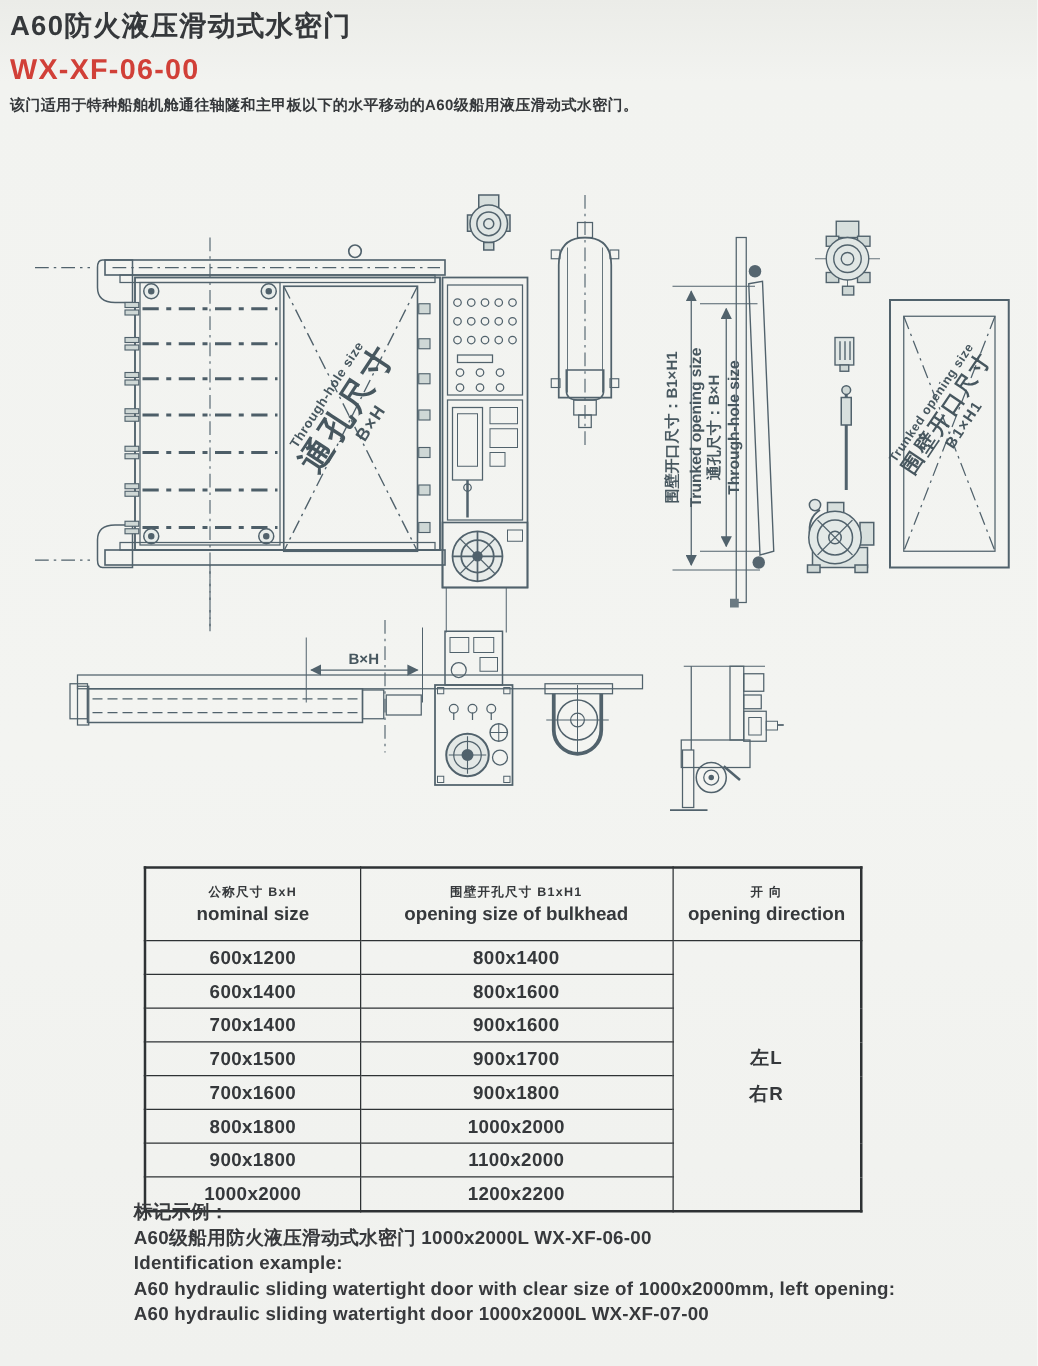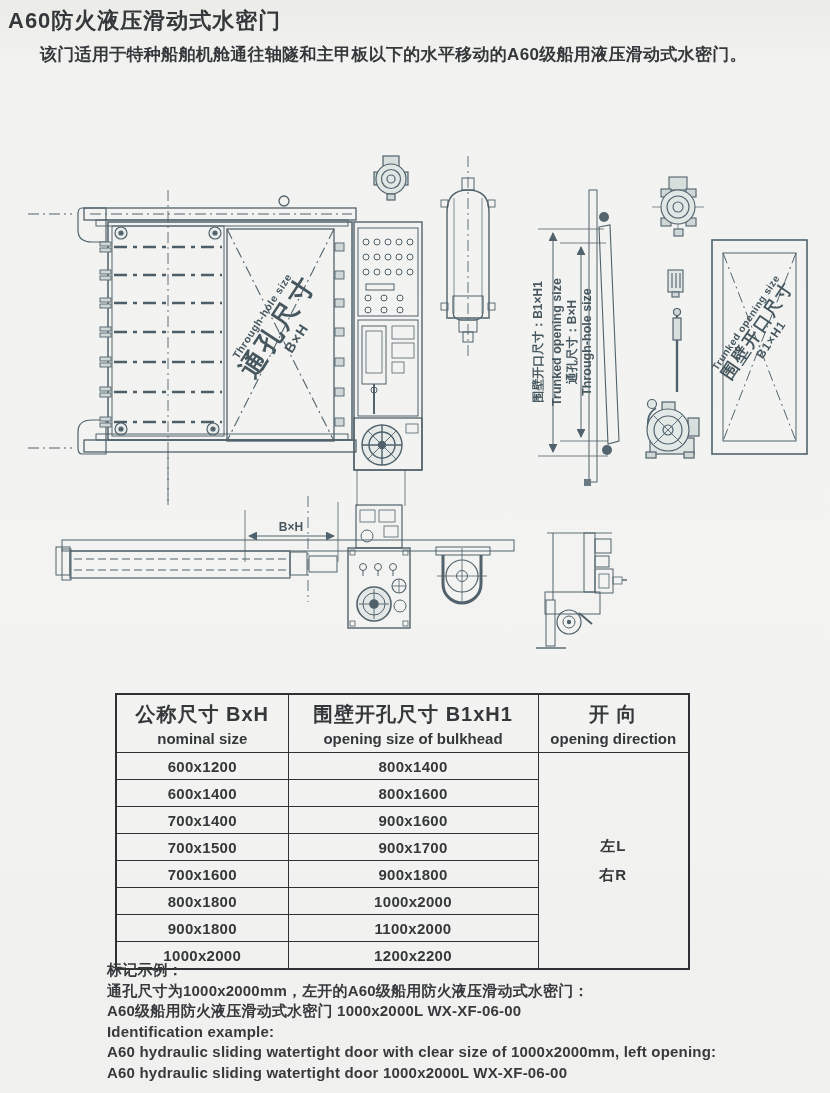--- a/index.html
+++ b/index.html
@@ -9,21 +9,21 @@
     font-family:"Liberation Sans","DejaVu Sans",sans-serif;
     color:#3a3d40;
   }
   .page{position:absolute;inset:0;}
   
   .hdr{position:absolute;left:8px;top:6px;width:815px;}
   .title-row{display:flex;align-items:flex-start;gap:24px;white-space:nowrap;}
   .title-zh{font-size:22px;font-weight:700;letter-spacing:1px;color:#35383b;margin:0;}
   .title-en{font-size:22px;font-weight:700;letter-spacing:.5px;color:#35383b;margin:0;}
   .model{margin-top:6px;font-size:23px;font-weight:600;letter-spacing:1px;color:#d14038;}
-  .desc{margin-top:7px;font-size:17px;font-weight:700;letter-spacing:.3px;color:#35383b;margin-left:32px;}
+  .desc{margin-top:7px;font-size:12px;font-weight:700;letter-spacing:.3px;color:#35383b;}
   
   .lbl{position:absolute;color:#47575f;text-align:center;pointer-events:none;}
   .rot{transform-origin:center center;}
   .lbl .l-en{font-size:10.5px;font-weight:600;letter-spacing:.5px;}
   .lbl .l-zh-big{font-size:26px;font-weight:700;letter-spacing:3px;line-height:1.05;}
   .lbl .l-dim{font-size:14px;font-weight:600;letter-spacing:1px;}
   .vlbl{position:absolute;white-space:nowrap;color:#47575f;font-weight:700;
         transform:translate(-50%,-50%) rotate(-90deg);}
   .plbl{position:absolute;white-space:nowrap;color:#47575f;font-weight:700;
         transform:translate(-50%,-50%);}
@@ -32,41 +32,42 @@
     position:absolute;left:115px;top:693px;width:573px;height:265px;
     border-collapse:collapse;table-layout:fixed;
   }
   .spec-table th,.spec-table td{
     border:1px solid #2e3234;text-align:center;vertical-align:middle;
     color:#35383b;padding:0;
   }
   .spec-table{border:2px solid #2e3234;}
   .spec-table th{height:57px;}
   .spec-table td{height:26px;font-size:15px;font-weight:600;letter-spacing:.3px;}
-  .th-zh{font-size:20px;font-weight:700;letter-spacing:1px;}
+  .th-zh{font-size:10px;font-weight:700;letter-spacing:1px;}
   .th-en{font-size:15px;font-weight:600;margin-top:2px;}
   .dir-cell div{font-size:15px;font-weight:700;letter-spacing:1px;}
   .dir-cell div + div{margin-top:10px;}
   
   .notes{position:absolute;left:107px;top:960px;width:700px;}
   .notes div{font-size:15px;font-weight:700;letter-spacing:.2px;line-height:20.5px;color:#37393c;}
   
   .draw{position:absolute;inset:0;}
   .ln{stroke:#51626c;fill:none;}
   .cdash{stroke-dasharray:11 4 2 4;}
 </style>
 </head>
 <body>
 
 <div class="page">
 
   <div class="hdr">
     <div class="title-row">
       <h1 class="title-zh">A60防火液压滑动式水密门</h1>
     </div>
+    <div class="model">WX-XF-06-00</div>
     <div class="desc">该门适用于特种船舶机舱通往轴隧和主甲板以下的水平移动的A60级船用液压滑动式水密门。</div>
   </div>
 
   <svg class="draw" width="830" height="1093" viewBox="0 0 830 1093">
     <defs>
       <pattern id="hx" width="7" height="7" patternUnits="userSpaceOnUse">
         <rect width="7" height="7" fill="#dfe5e3"></rect>
         <path d="M-1,8 L8,-1" stroke="#6e7e87" stroke-width="1.1"></path>
       </pattern>
       <pattern id="hx2" width="5" height="5" patternUnits="userSpaceOnUse">
@@ -426,20 +427,19 @@
         </tr>
       <tr>
           <td>1000x2000</td>
           <td>1200x2200</td>
         </tr>
     </tbody>
   </table>
 
   <div class="notes">
     <div>标记示例：</div>
-    <div>通孔尺寸为1000x2000mm，左开的A60级船用防火液压滑动式水密门：</div>
     <div>A60级船用防火液压滑动式水密门 1000x2000L WX-XF-06-00</div>
     <div>Identification example:</div>
     <div>A60 hydraulic sliding watertight door with clear size of 1000x2000mm, left opening:</div>
-    <div>A60 hydraulic sliding watertight door 1000x2000L WX-XF-06-00</div>
+    <div>A60 hydraulic sliding watertight door 1000x2000L WX-XF-07-00</div>
   </div>
 
 </div>
 
 </body></html>

